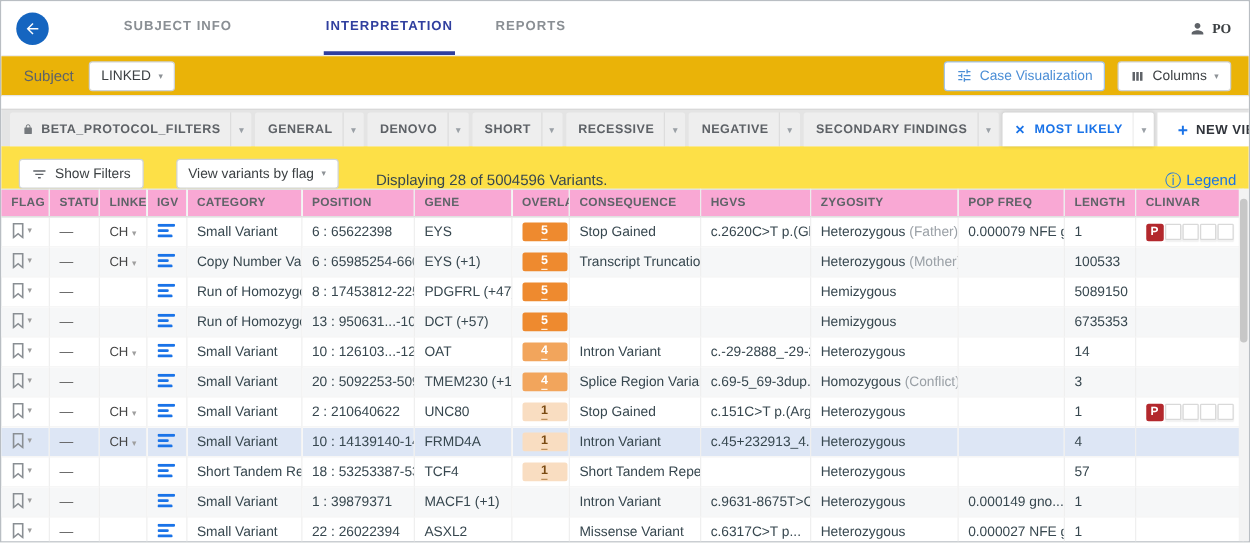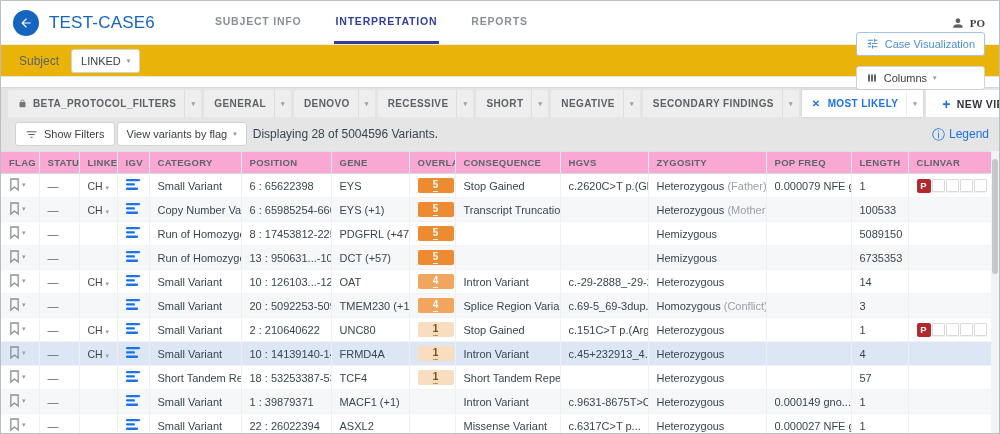--- a/index.html
+++ b/index.html
@@ -6,48 +6,48 @@
   html,body { background:#e9e9e9; }
   body { font-family: "Liberation Sans", sans-serif; }
   .app { width:1000px; height:434px; background:#fff; border:1px solid #b9bec3; overflow:hidden; position:relative; color:#3c4043; }
 
   
   .topbar { height:44px; display:flex; align-items:center; padding:0 14px 0 12px; border-bottom:1px solid #ececec; background:#fff; }
   .back-btn { width:26px; height:26px; border-radius:50%; background:#1565c0; display:flex; align-items:center; justify-content:center; cursor:pointer; flex:0 0 auto; }
   .case-title { color:#1565c0; font-size:17px; font-weight:500; margin-left:10px; letter-spacing:.2px; }
   .main-tabs { display:flex; margin-left:58px; align-self:stretch; }
   .main-tab { display:flex; align-items:center; font-size:10.5px; font-weight:bold; letter-spacing:.8px; color:#8a8f94; padding:0 2px; margin-right:30px; border-bottom:3px solid transparent; cursor:pointer; }
-  .main-tab.active { color:#303f9f; border-bottom-color:#303f9f; }
+  .main-tab.active { color:#303f9f; border-bottom-color:#303f9f;margin-left:41px; }
   .user-chip { margin-left:auto; display:flex; align-items:center; gap:5px; font-size:11px; font-weight:bold; color:#3c4043; cursor:pointer;font-family:Liberation Serif, serif; }
 
   
   .subject-bar { height:32px; background:#eab308; border-bottom:1px solid #e5e5e5; display:flex; align-items:center; padding:0 14px 0 18px; gap:12px; }
   .subject-label { font-size:12px; color:#5f6368; }
   .btn { height:24px; border:1px solid #cfd3d6; border-radius:3px; background:#fff; font-family:inherit; font-size:11px; color:#3c4043; display:inline-flex; align-items:center; gap:6px; padding:0 9px; cursor:pointer; white-space:nowrap; }
   .btn .caret { font-size:7px; color:#8d9296; }
   .btn-blue { border-color:#a3c4e8; color:#4b8ed6; }
-  .right-group { margin-left:auto; display:flex; gap:10px;flex-direction:column; }
+  .right-group { margin-left:auto; display:flex; gap:10px; }
 
   .gap-white { height:10px; background:#fff; }
 
   
   .view-tabs { height:30px; background:#e4e4e4; border-top:1px solid #d9d9d9; display:flex; align-items:stretch; padding-left:7px; }
   .vtabs-row { display:flex; align-items:stretch; }
   .vtab { display:flex; align-items:center; background:#eeeeee; margin-right:3px; margin-top:2px; font-size:10px; font-weight:bold; letter-spacing:.4px; color:#5d6166; padding-left:10px; cursor:pointer; border-radius:2px 2px 0 0; white-space:nowrap; }
   .vtab.active { background:#fff; color:#1a73e8; box-shadow:0 0 3px rgba(0,0,0,.12); }
   .vt-ic { display:flex; align-items:center; margin-right:6px; }
   .vt-close { color:#1a73e8; font-size:10px; margin-right:7px; cursor:pointer; }
   .vt-label { margin-right:8px; }
   .vt-caret { align-self:stretch; display:flex; align-items:center; padding:0 6px; border-left:1px solid rgba(0,0,0,.07); color:#9aa0a6; font-size:7px; cursor:pointer; }
   .vtab-fill { flex:1; background:#fff; display:flex; align-items:center; margin-top:2px; }
   .new-view { display:flex; align-items:center; gap:6px; font-size:10.5px; font-weight:bold; letter-spacing:.4px; color:#30343b; padding:0 16px; cursor:pointer; white-space:nowrap; }
   .new-view .plus { color:#1a73e8; font-size:14px; font-weight:bold; }
 
   
-  .toolbar { height:34px; background:#e5e5e5; display:flex; align-items:center; padding:0 10px 0 14px; gap:2px; }
+  .toolbar { height:34px; background:#fde047; display:flex; align-items:flex-end; padding:0 10px 0 14px; gap:26px; }
   .displaying { font-size:12px; color:#37474f; margin-left:4px; }
   .legend { margin-left:auto; color:#1a73e8; font-size:12px; display:flex; align-items:center; gap:4px; cursor:pointer; }
   .legend .info-i { font-size:13px; line-height:1; }
 
   
   .table-wrap { position:relative; }
   table { border-collapse:collapse; table-layout:fixed; width:993px; font-size:11px; }
   thead th { height:22px; background:#f9a8d4; border-top:1px solid #e0e0e0; border-bottom:1px solid #d8d8d8; border-right:1px solid #ececec; font-size:9.5px; font-weight:bold; letter-spacing:.3px; color:#5f6368; text-align:left; padding:0 4px 0 8px; white-space:nowrap; overflow:hidden; cursor:pointer; }
   tbody td { height:24px; border-right:1px solid #efefef; border-bottom:1px solid #f3f3f3; padding:0 4px 0 8px; white-space:nowrap; overflow:hidden; color:#37474f; }
   tbody tr.alt { background:#f6f7f8; }
@@ -78,21 +78,20 @@
 <body>
 
 <div class="app">
 
   <div class="topbar">
     <div class="back-btn">
       <svg width="14" height="14" viewBox="0 0 24 24">
           <path d="M20 11H7.8l5.6-5.6L12 4l-8 8 8 8 1.4-1.4L7.8 13H20z" fill="#fff"></path>
         </svg>
     </div>
-    <div class="case-title">TEST-CASE6</div>
     <div class="main-tabs">
       <div class="main-tab">SUBJECT INFO</div>
       <div class="main-tab active">INTERPRETATION</div>
       <div class="main-tab">REPORTS</div>
     </div>
     <div class="user-chip">
       <svg width="14" height="14" viewBox="0 0 24 24">
           <path d="M12 12c2.2 0 4-1.8 4-4s-1.8-4-4-4-4 1.8-4 4 1.8 4 4 4zm0 2c-2.7 0-8 1.3-8 4v2h16v-2c0-2.7-5.3-4-8-4z" fill="#5f6368"></path>
         </svg>
       <span>PO</span>
@@ -137,25 +136,25 @@
         </div>
         <div class="vtab">
           <span class="vt-label">GENERAL</span>
           <span class="vt-caret">▾</span>
         </div>
         <div class="vtab">
           <span class="vt-label">DENOVO</span>
           <span class="vt-caret">▾</span>
         </div>
         <div class="vtab">
+          <span class="vt-label">SHORT</span>
+          <span class="vt-caret">▾</span>
+        </div>
+        <div class="vtab">
           <span class="vt-label">RECESSIVE</span>
-          <span class="vt-caret">▾</span>
-        </div>
-        <div class="vtab">
-          <span class="vt-label">SHORT</span>
           <span class="vt-caret">▾</span>
         </div>
         <div class="vtab">
           <span class="vt-label">NEGATIVE</span>
           <span class="vt-caret">▾</span>
         </div>
         <div class="vtab">
           <span class="vt-label">SECONDARY FINDINGS</span>
           <span class="vt-caret">▾</span>
         </div>

